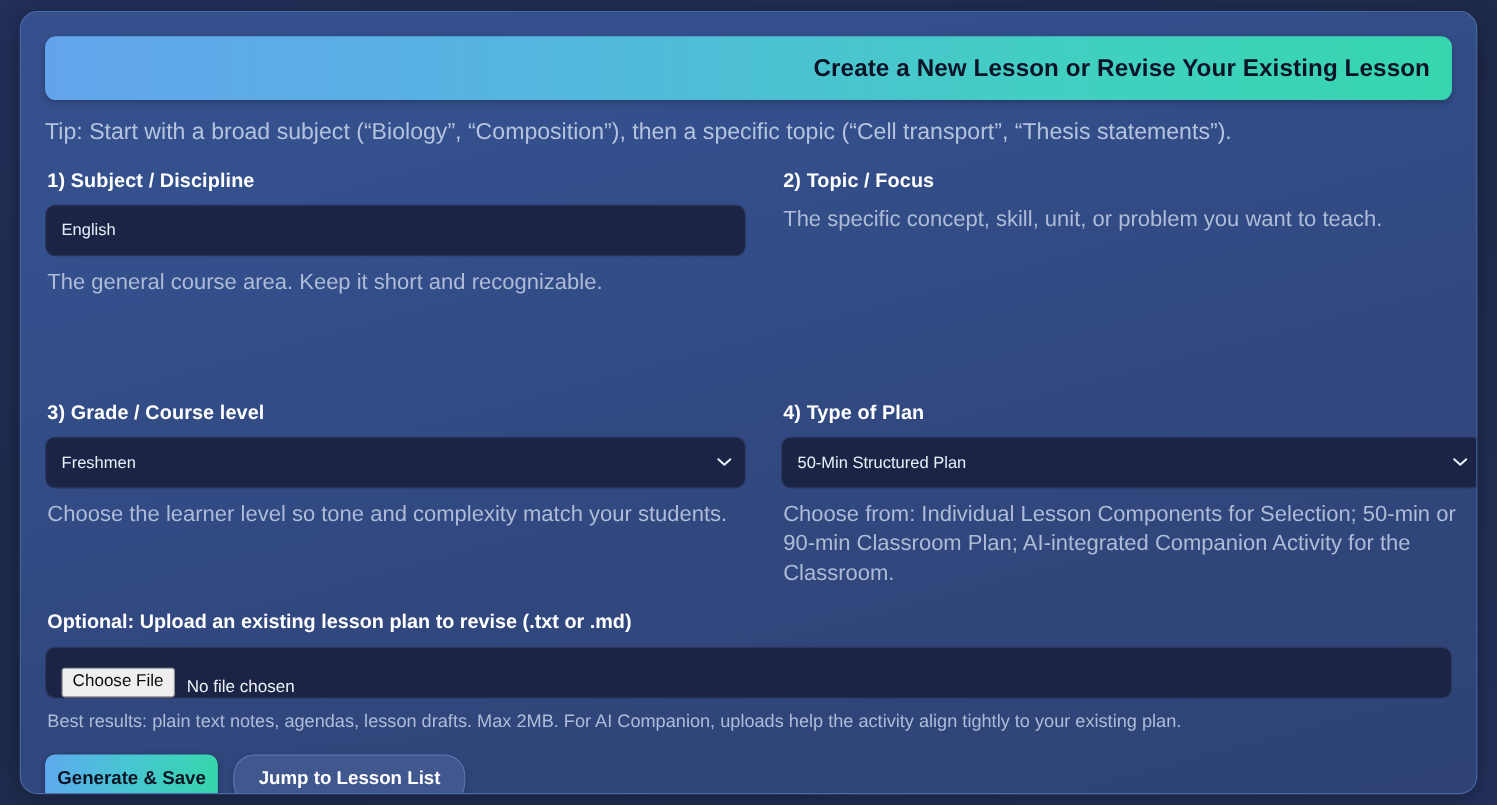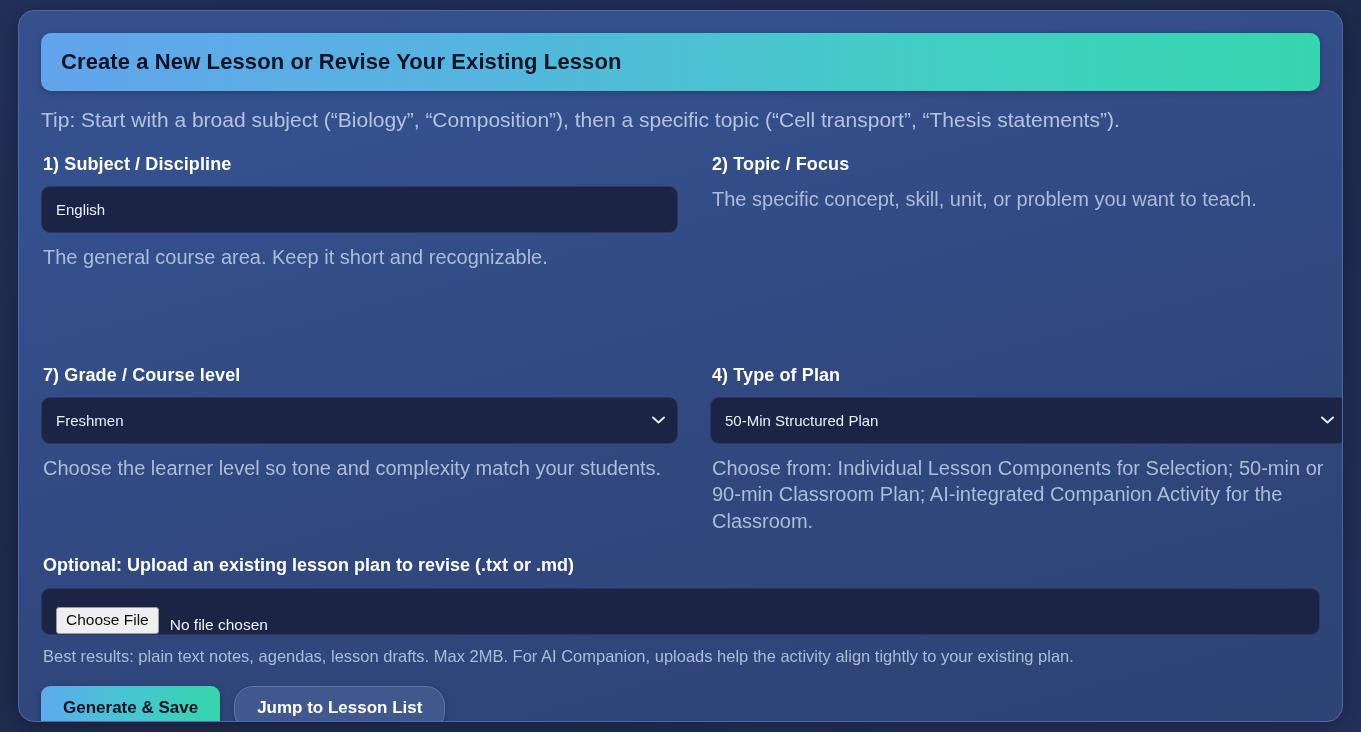--- a/index.html
+++ b/index.html
@@ -37,20 +37,21 @@
   }
 
   .banner {
     height: 58px;
     border-radius: 10px;
     background: linear-gradient(90deg, #62a4ec 0%, #55b5e0 34%, #41cfc2 72%, #35d6ae 100%);
     display: flex;
     align-items: center;
     padding: 0 20px;
     box-shadow: 0 2px 6px rgba(0,0,0,0.22);
+    justify-content: flex-end;
   }
   .banner-title {
     font-size: 22px;
     font-weight: bold;
     color: #0c1326;
     letter-spacing: 0.1px;
   }
 
   .tip {
     margin-top: 16px;
@@ -157,21 +158,21 @@
   }
 
   .actions {
     margin-top: 20px;
     display: flex;
     align-items: center;
     gap: 14px;
   }
   .btn-primary {
     height: 45px;
-    padding: 0 22px;
+    padding: 0 11px;
     border: none;
     border-radius: 9px;
     background: linear-gradient(90deg, #5eaaee 0%, #47c6d2 48%, #35d6ab 100%);
     color: #0b1222;
     font-family: "Liberation Sans", sans-serif;
     font-size: 17px;
     font-weight: bold;
     cursor: pointer;
     box-shadow: 0 2px 7px rgba(0,0,0,0.26);
   }
@@ -212,21 +213,21 @@
 
     <div class="field row-a">
       <div class="field-label">2) Topic / Focus</div>
       <div class="help">The specific concept, skill, unit, or problem you want to teach.</div>
     </div>
 
     <div class="spacer-a"></div>
     <div class="spacer-a"></div>
 
     <div class="field">
-      <div class="field-label">7) Grade / Course level</div>
+      <div class="field-label">3) Grade / Course level</div>
       <div class="select-wrap">
         <select class="control">
           <option>Freshmen</option>
         </select>
         <svg class="chevron" viewBox="0 0 13 8" fill="none">
           <path d="M1 1.5 L6.5 6.5 L12 1.5" stroke="currentColor" stroke-width="1.9" stroke-linecap="round" stroke-linejoin="round"></path>
         </svg>
       </div>
       <div class="help">Choose the learner level so tone and complexity match your students.</div>
     </div>

